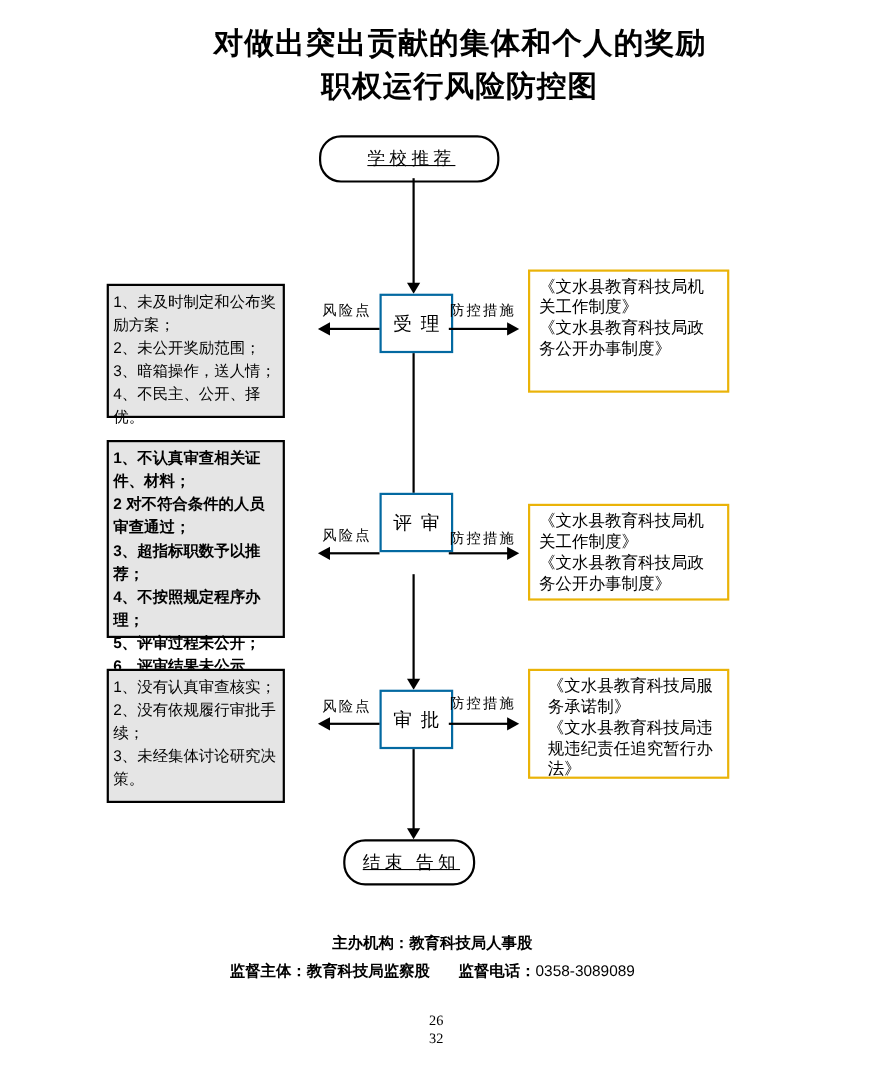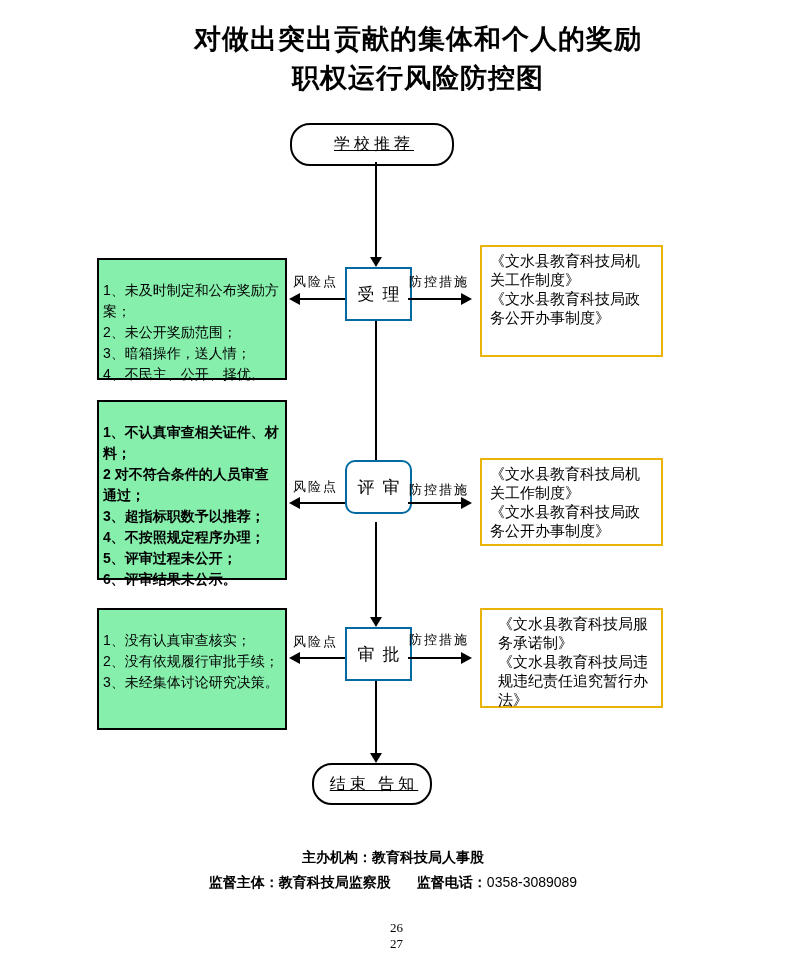--- a/index.html
+++ b/index.html
@@ -22,26 +22,26 @@
   }
   .stadium span{letter-spacing:4px;margin-right:-4px;white-space:pre;text-decoration:underline;}
   #start-node{left:290px;top:123px;width:160px;height:39px;}
   #end-node{left:312px;top:763px;width:116px;height:38px;}
   .stage-box{
     position:absolute;left:345px;width:63px;height:50px;
     border:2px solid #0369a1;background:#fff;
     display:flex;align-items:center;justify-content:center;font-size:17px;
   }
   .stage-box span{letter-spacing:8px;margin-right:-8px;}
-  #stage-box-1{top:267px;} #stage-box-2{top:460px;border-radius:10px;} #stage-box-3{top:627px;}
+  #stage-box-1{top:267px;} #stage-box-2{top:448px;} #stage-box-3{top:627px;}
   
   .risk-box{
-    position:absolute;left:97px;width:190px;
-    border:2px solid #000;background:#86efac;box-sizing:border-box;
-    padding:20px 4px;font-size:14px;line-height:21px;
+    position:absolute;left:97px;width:162px;
+    border:2px solid #000;background:#e5e5e5;box-sizing:border-box;
+    padding:4px 4px;font-size:14px;line-height:21px;
   }
   #risk-box-1{top:258px;height:122px;}
   #risk-box-2{top:400px;height:180px;line-height:21px;font-weight:bold;}
   #risk-box-3{top:608px;height:122px;}
   .measure-box{
     position:absolute;left:480px;width:183px;
     border:2px solid #eab308;background:#fff;box-sizing:border-box;
     padding:4px 8px;font-size:15px;line-height:19px;
   }
   #measure-box-1{top:245px;height:112px;}
@@ -179,15 +179,15 @@
 
   <div class="stadium" id="end-node">
     <span>结束 告知</span>
   </div>
 
   <div class="footer" id="footer-1">主办机构：教育科技局人事股</div>
   <div class="footer" id="footer-2">
     <span>监督主体：教育科技局监察股</span><span class="gap">监督电话：</span><span class="serif">0358-3089089</span>
   </div>
   <div class="page-num" id="pn-1">26</div>
-  <div class="page-num" id="pn-2">27</div>
+  <div class="page-num" id="pn-2">32</div>
 
 </div>
 
 </body></html>

